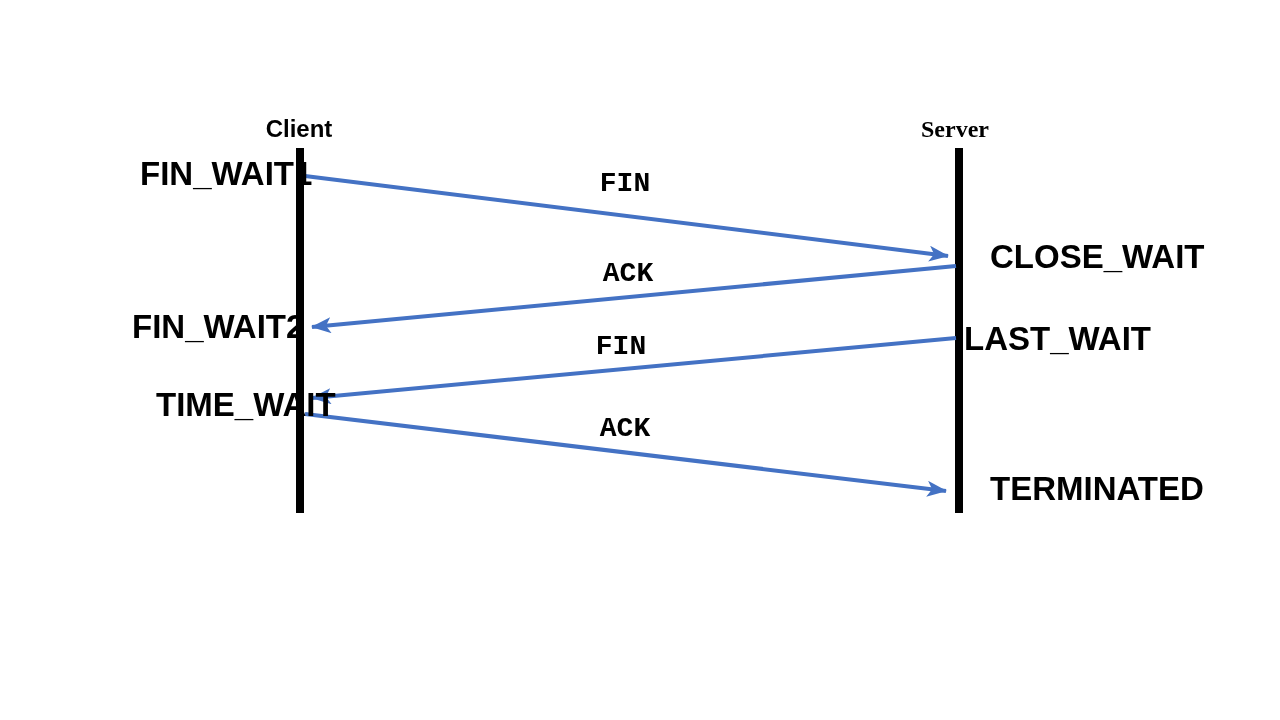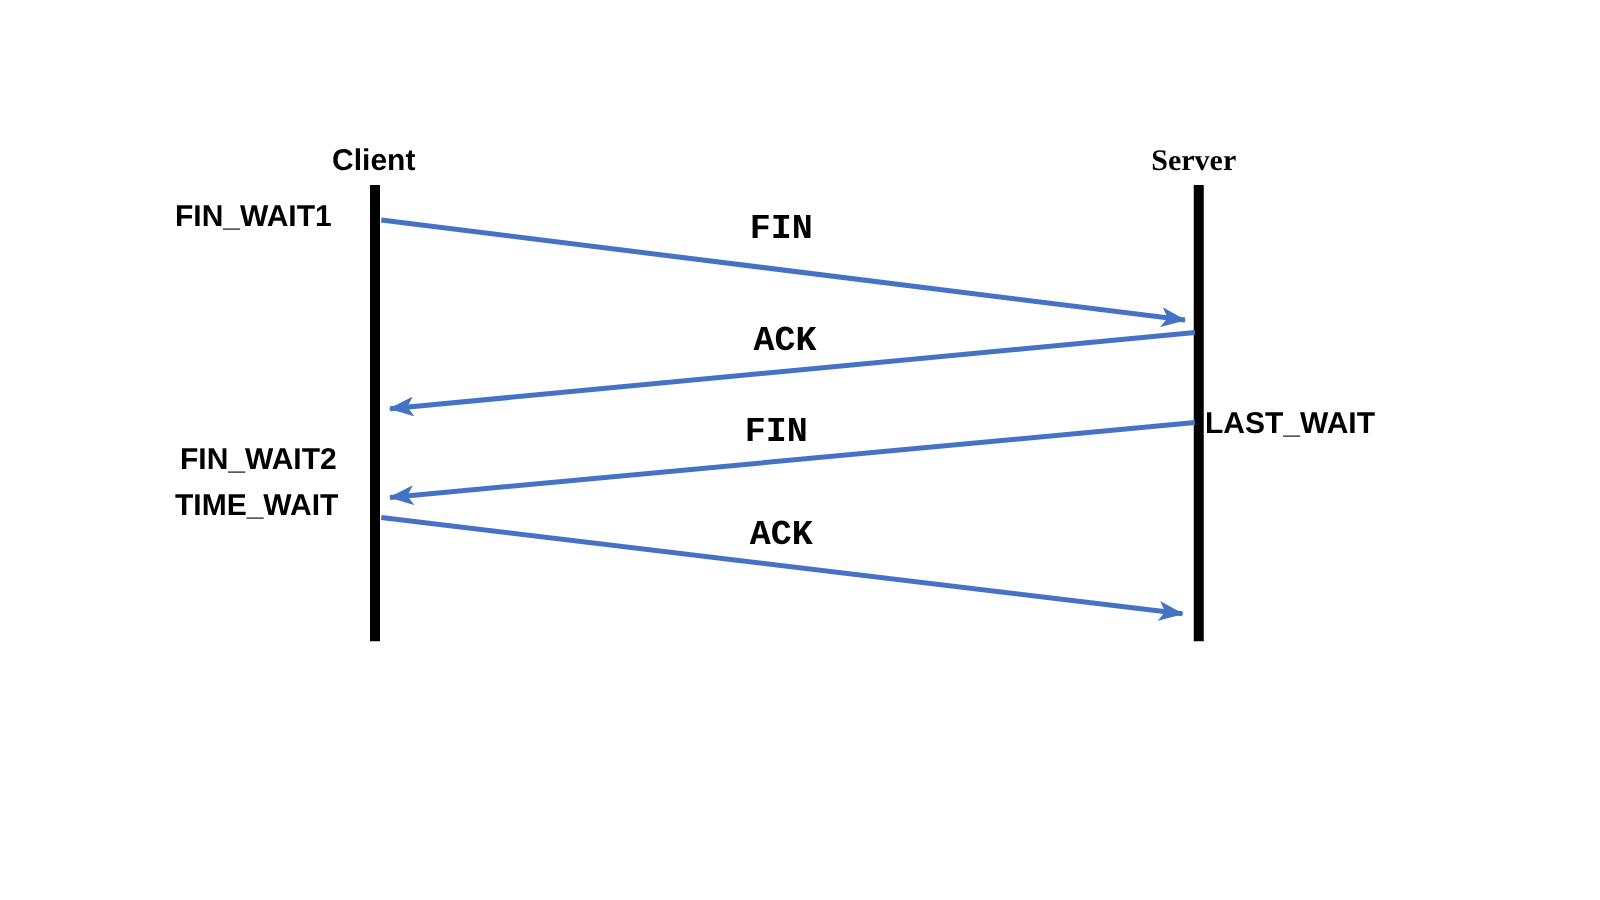--- a/index.html
+++ b/index.html
@@ -28,21 +28,21 @@
     font-weight: 700;
     white-space: nowrap;
     color: #000000;
   }
   .lifeline-title {
     font-size: 24px;
     line-height: 24px;
     transform: translateX(-50%);
   }
   .state-label {
-    font-size: 24px;
+    font-size: 33px;
     line-height: 24px;
     text-align: right;
   }
   .message-label {
     font-size: 28px;
     line-height: 28px;
     transform: translateX(-50%);
     font-family: Liberation Mono, monospace;
   }
 </style>
@@ -64,23 +64,25 @@
     <line x1="305" y1="176" x2="948" y2="256" stroke="#4472C4" stroke-width="4" marker-end="url(#arrowhead)"></line>
     <line x1="956" y1="266" x2="312" y2="327" stroke="#4472C4" stroke-width="4" marker-end="url(#arrowhead)"></line>
     <line x1="956" y1="338" x2="312" y2="398" stroke="#4472C4" stroke-width="4" marker-end="url(#arrowhead)"></line>
     <line x1="305" y1="414" x2="946" y2="491" stroke="#4472C4" stroke-width="4" marker-end="url(#arrowhead)"></line>
   </svg>
 
   <div class="label lifeline-title" style="left:299px; top:117px;">Client</div>
   <div class="label lifeline-title" style="left:955px; top:117px;font-family:Liberation Serif, serif;">Server</div>
 
   <div class="label state-label" style="left:140px; top:162px;">FIN_WAIT1</div>
-  <div class="label state-label" style="left:144px; top:315px;margin-top:41px;">FIN_WAIT2</div>
-  <div class="label state-label" style="left:140px; top:393px;">TIME_WAIT</div>
+  <div class="label state-label" style="left:132px; top:315px;">FIN_WAIT2</div>
+  <div class="label state-label" style="left:156px; top:393px;">TIME_WAIT</div>
 
+  <div class="label state-label" style="left:990px; top:245px;">CLOSE_WAIT</div>
   <div class="label state-label" style="left:964px; top:327px;">LAST_WAIT</div>
+  <div class="label state-label" style="left:990px; top:477px;">TERMINATED</div>
 
   <div class="label message-label" style="left:625px; top:170px;">FIN</div>
   <div class="label message-label" style="left:628px; top:260px;">ACK</div>
   <div class="label message-label" style="left:621px; top:333px;">FIN</div>
   <div class="label message-label" style="left:625px; top:415px;">ACK</div>
 
 </div>
 
 </body></html>

